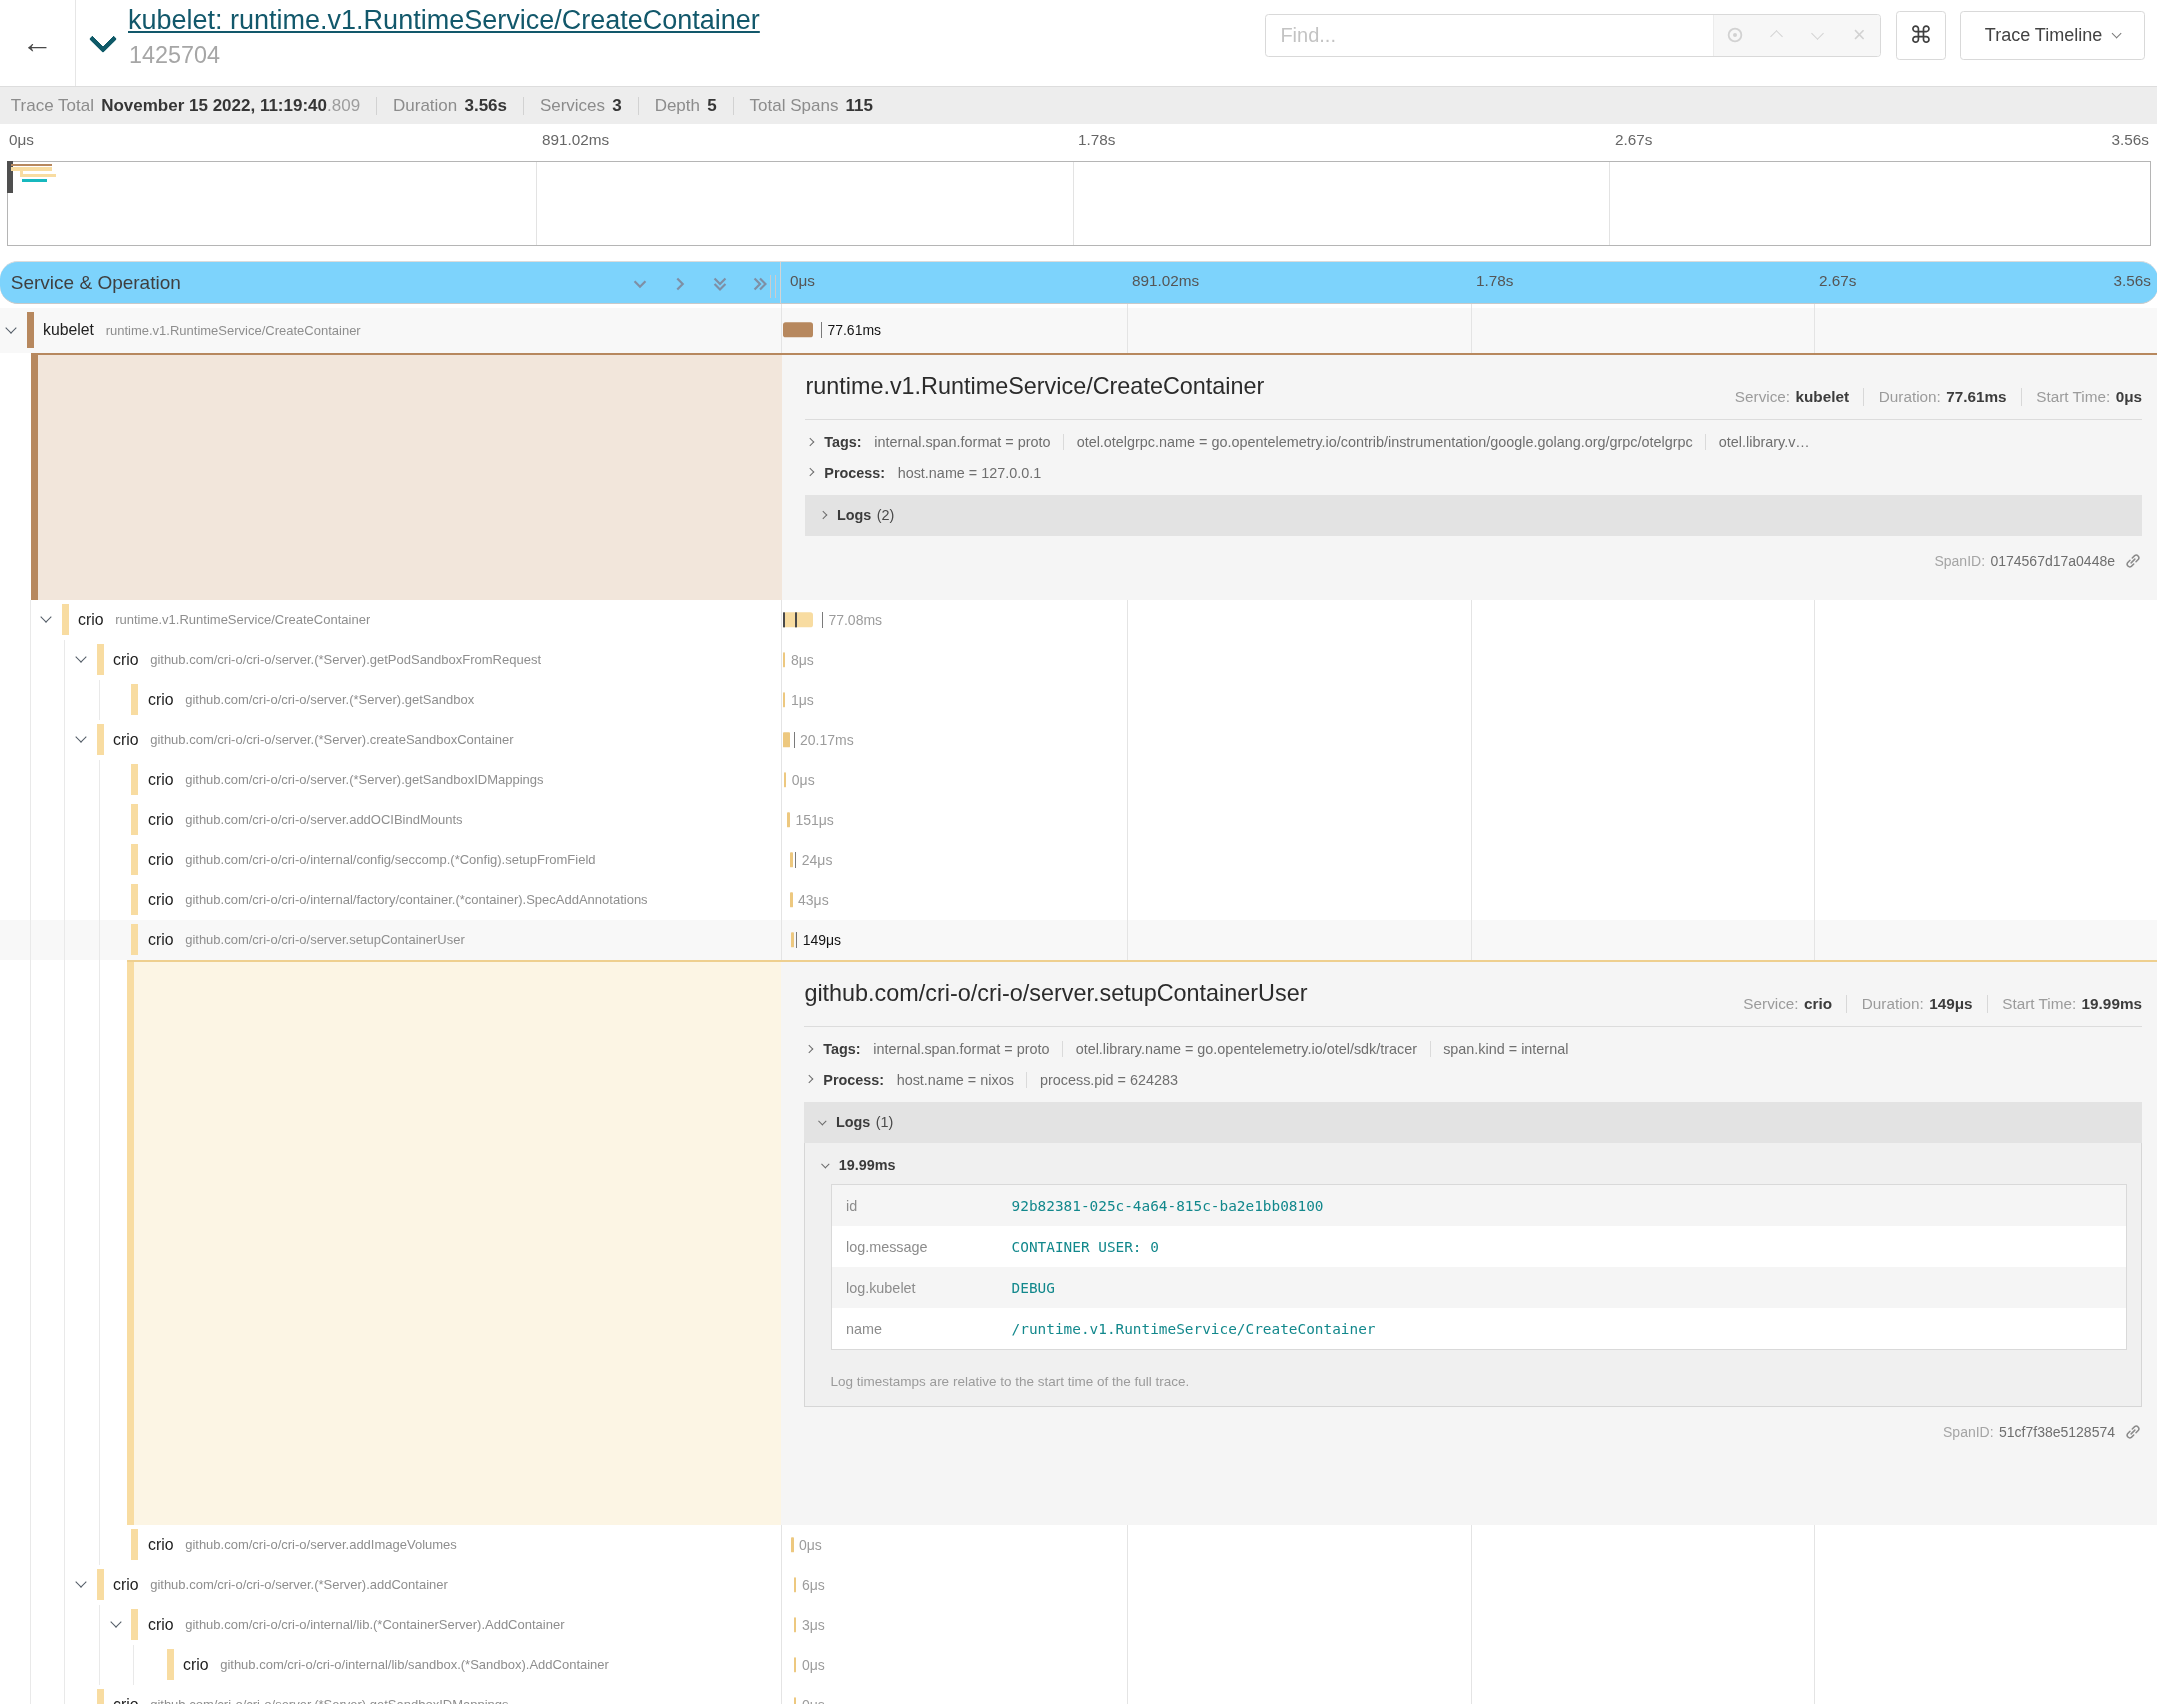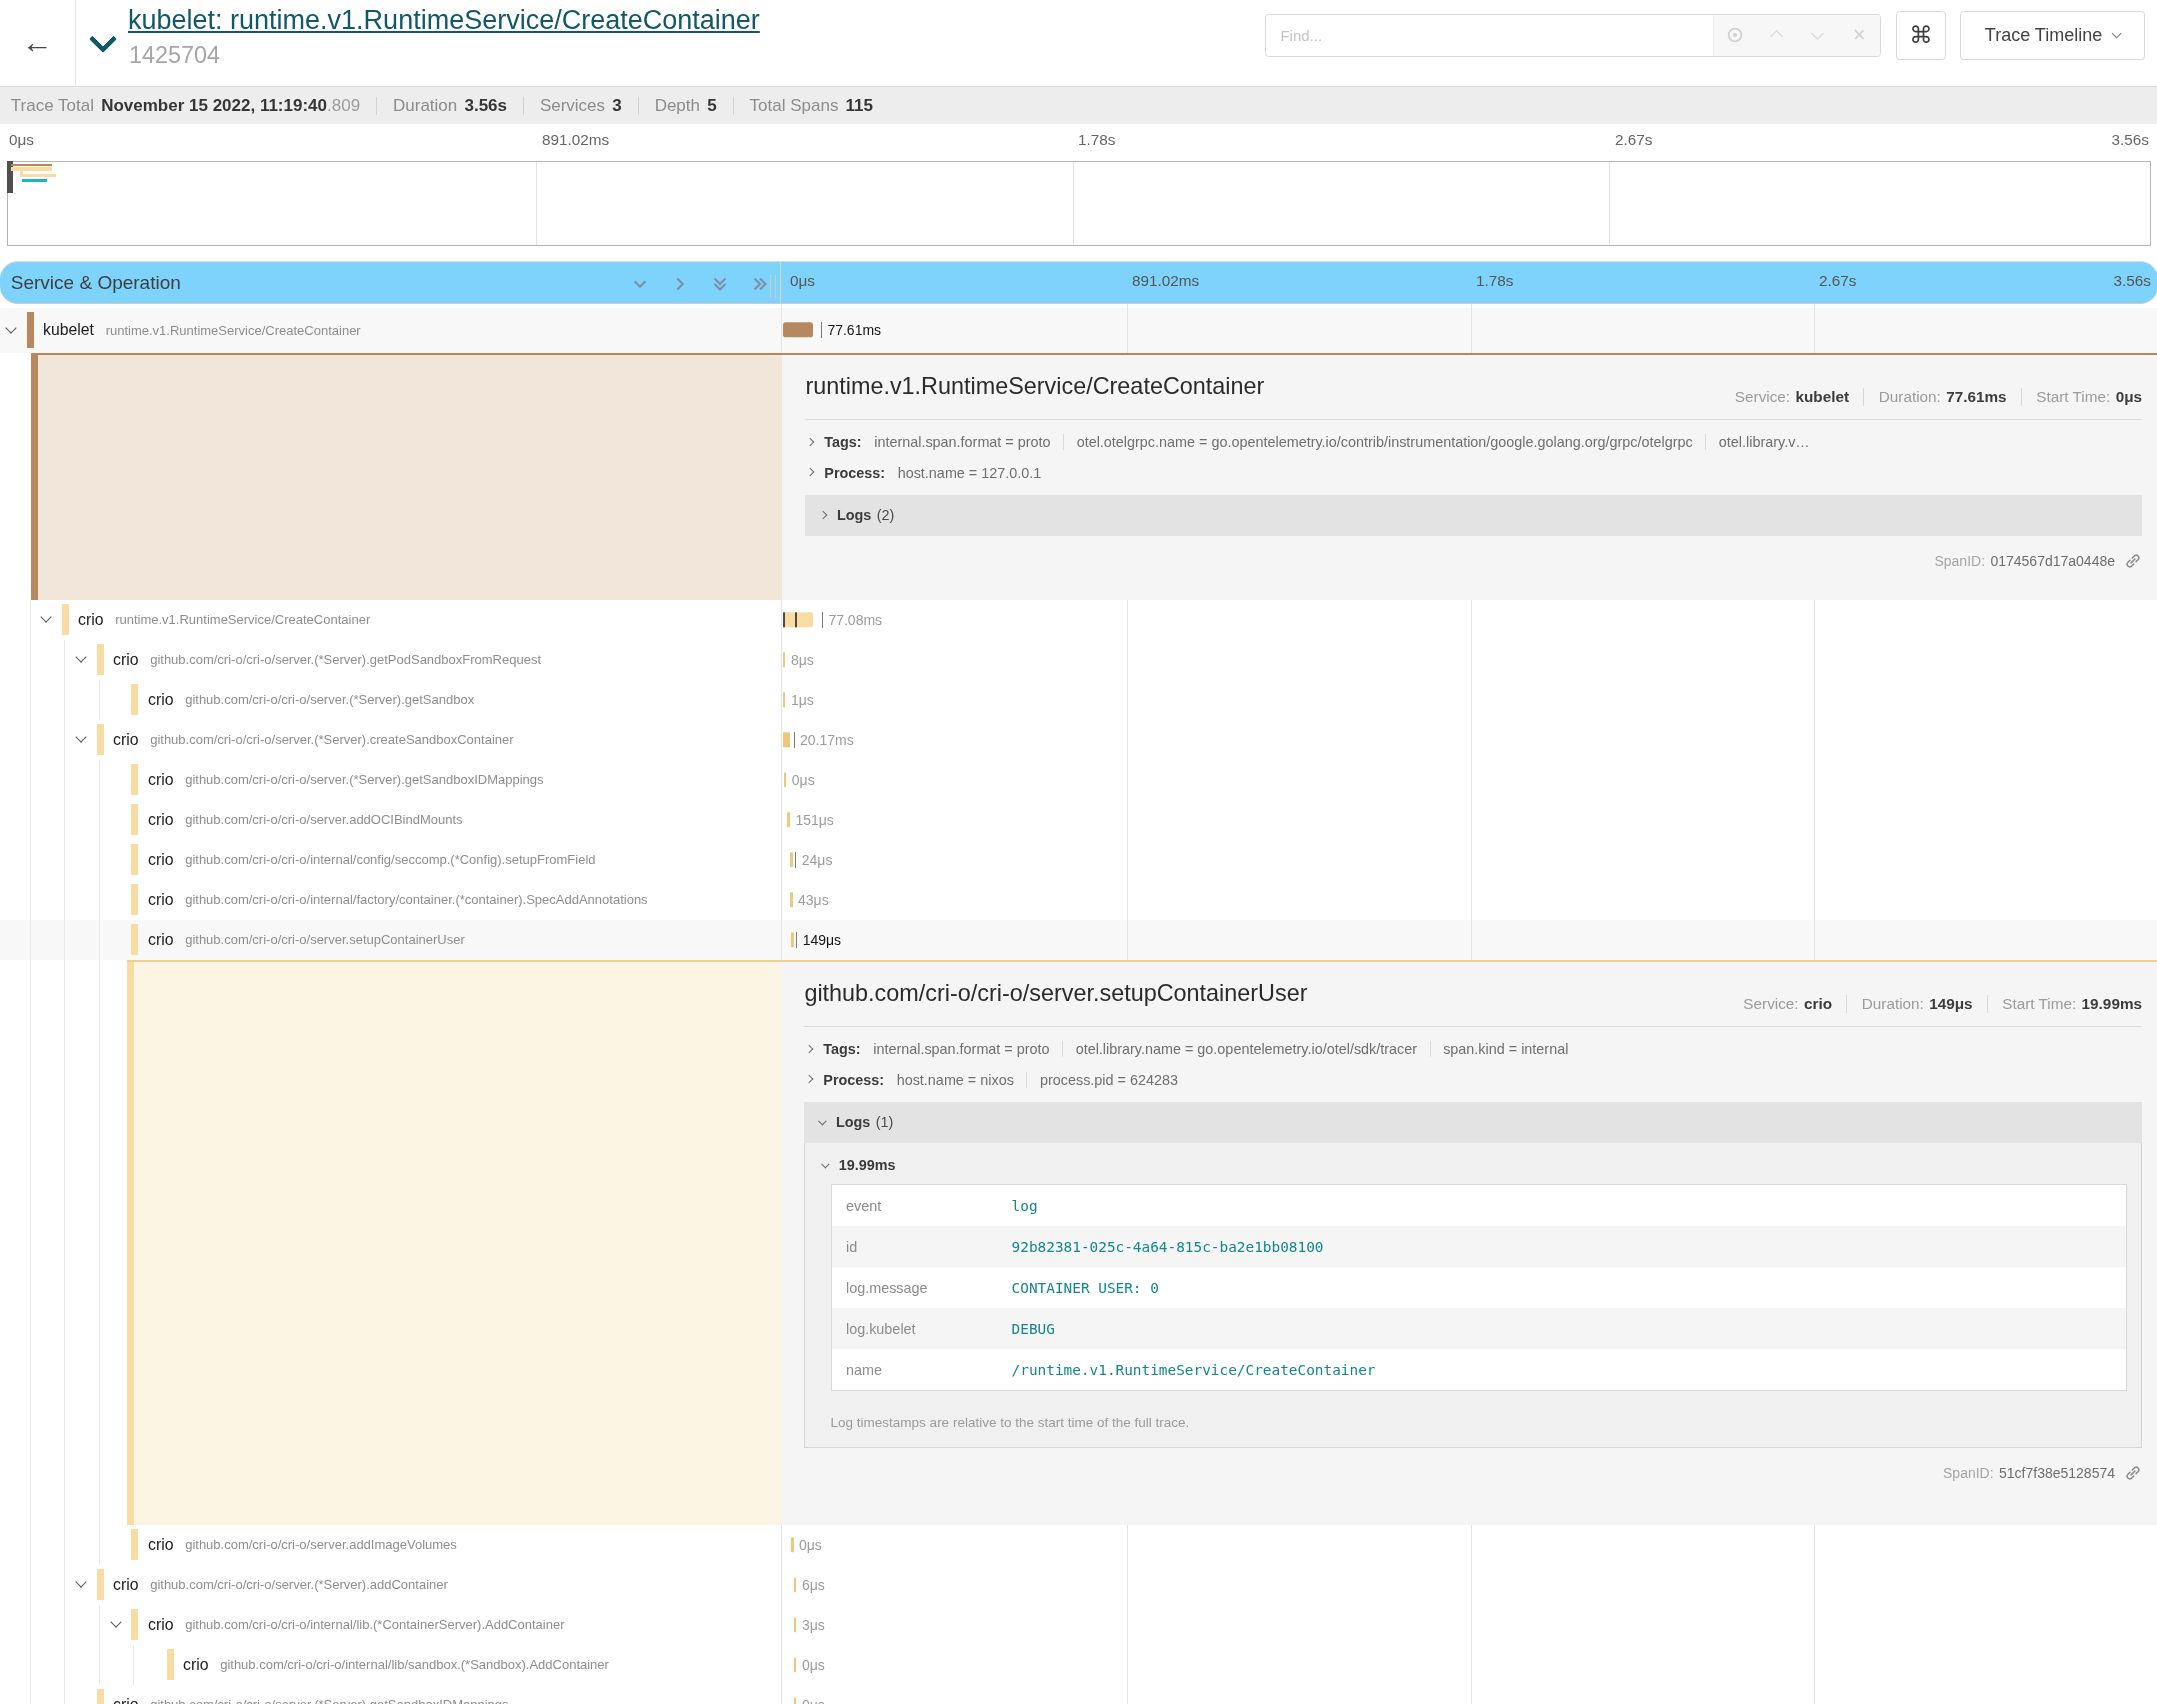--- a/index.html
+++ b/index.html
@@ -10,21 +10,21 @@
   
   #topbar { position:absolute; left:0; top:0; width:2158px; height:86px; background:#fff; }
   #back-btn { position:absolute; left:0; top:0; width:76px; height:86px; border-right:0.9px solid #e6e6e6;
               display:flex; align-items:center; justify-content:center; font-size:31px; color:#4a4a4a; cursor:pointer; }
   .bigchev { position:absolute; left:93px; top:29px; width:20px; height:20px;
              border-right:5.4px solid #0f5a68; border-bottom:5.4px solid #0f5a68; transform:rotate(45deg); border-radius:1.8px;}
   #trace-title { position:absolute; left:128px; top:5.4px; font-size:27px; color:#12586b; text-decoration:underline; cursor:pointer; white-space:nowrap;}
   #trace-id { position:absolute; left:129px; top:42px; font-size:23.4px; color:#a6a6a6; }
 
   #findbox { position:absolute; left:1265px; top:13.5px; width:616px; height:43px; border:0.9px solid #d9d9d9; border-radius:3.6px; display:flex; background:#fff;}
-  #find-input { flex:1; border:none; outline:none; font-size:15px; color:#444; padding:0 14.4px; font-family:"Liberation Sans",sans-serif; background:transparent;}
+  #find-input { flex:1; border:none; outline:none; font-size:20px; color:#444; padding:0 14.4px; font-family:"Liberation Sans",sans-serif; background:transparent;}
   #find-input::placeholder { color:#c3c3c3; }
   #find-suffix { width:167px; background:#f7f7f7; border-left:0.9px solid #ececec; display:flex; align-items:center; justify-content:space-around; border-radius:0 3.6px 3.6px 0;}
   .sufic { color:#d2d2d2; display:flex; align-items:center; justify-content:center; width:31px; height:31px; cursor:pointer;}
   .chev-up { width:9px;height:9px;border-left:1.8px solid #d2d2d2;border-top:1.8px solid #d2d2d2;transform:rotate(45deg);margin-top:3.6px;}
   .chev-dn { width:9px;height:9px;border-right:1.8px solid #d2d2d2;border-bottom:1.8px solid #d2d2d2;transform:rotate(45deg);margin-bottom:3.6px;}
   #kbd-btn { position:absolute; left:1896px; top:10.8px; width:50px; height:49px; border:0.9px solid #d9d9d9; border-radius:3.6px; background:#fff;
              display:flex; align-items:center; justify-content:center; font-size:23.4px; color:#3f3f3f; cursor:pointer;}
   #view-btn { position:absolute; left:1960px; top:10.8px; width:185px; height:49px; border:0.9px solid #d9d9d9; border-radius:3.6px; background:#fff;
               display:flex; align-items:center; justify-content:center; gap:10.8px; font-size:18px; color:#434343; cursor:pointer;}
   .chev-sm-dn { width:7.2px;height:7.2px;border-right:1.8px solid #7a7a7a;border-bottom:1.8px solid #7a7a7a;transform:rotate(45deg);margin-bottom:2.7px;}
@@ -480,24 +480,20 @@
             <i class="kv-chev open"></i>
             <span class="kv-title">Logs</span>
             <span class="logs-count">(1)</span>
           </div>
           <div class="logs-body">
             <div class="logentry-head">
               <i class="kv-chev open"></i>
               <span>19.99ms</span>
             </div>
             <div class="logtable">
-              <div class="logrow">
-                <span class="logkey">event</span>
-                <span class="logval">log</span>
-              </div>
               <div class="logrow alt">
                 <span class="logkey">id</span>
                 <span class="logval">92b82381-025c-4a64-815c-ba2e1bb08100</span>
               </div>
               <div class="logrow">
                 <span class="logkey">log.message</span>
                 <span class="logval">CONTAINER USER: 0</span>
               </div>
               <div class="logrow alt">
                 <span class="logkey">log.kubelet</span>

